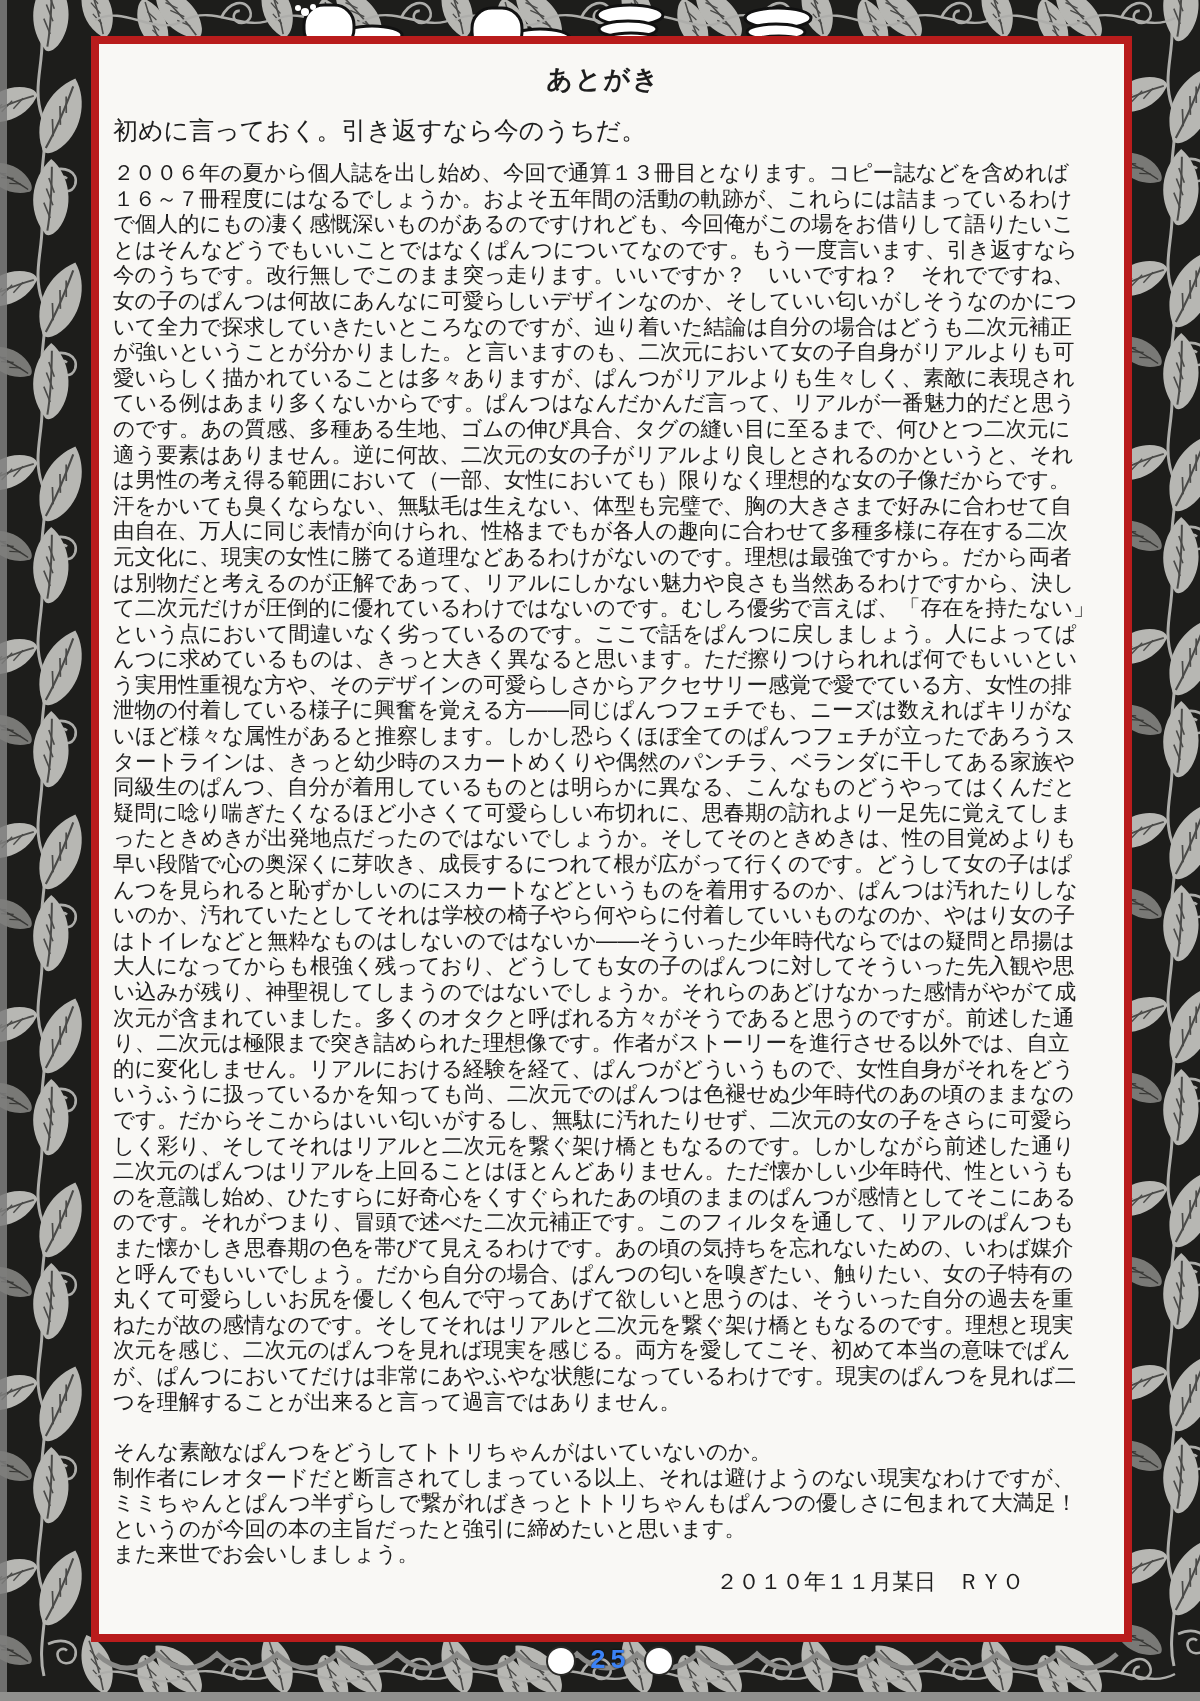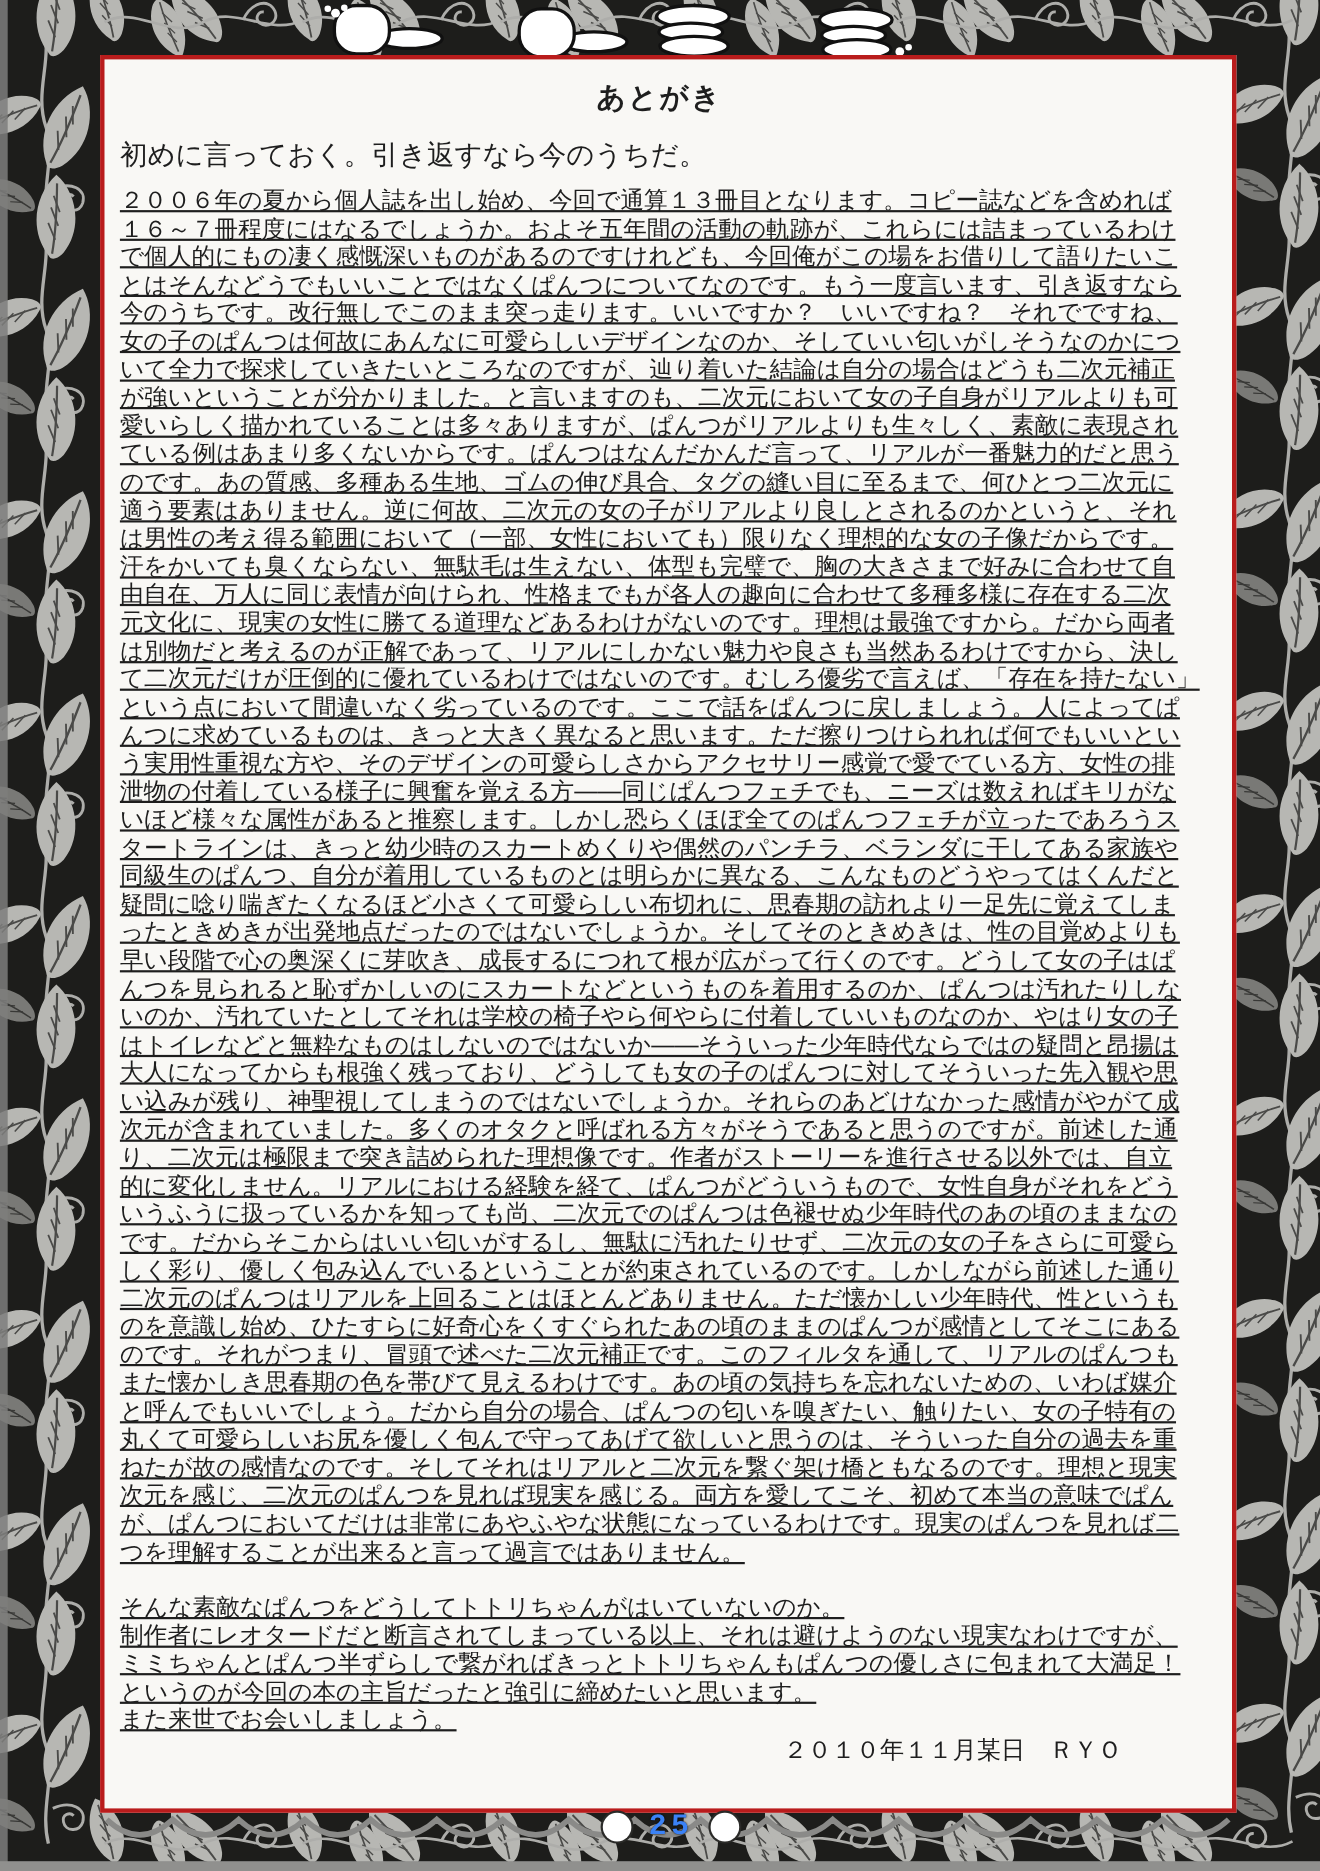--- a/index.html
+++ b/index.html
@@ -3,31 +3,31 @@
 <meta charset="utf-8">
 <style>
   html,body { margin:0; padding:0; }
   body {
     width:1200px; height:1701px; position:relative;
     background:#1d1d1b; overflow:hidden;
     font-family:"DejaVu Sans", sans-serif;
   }
   .deco { position:absolute; left:0; top:0; z-index:0; }
   .page {
-    position:absolute; left:91px; top:50px; width:1025px; height:1590px;
-    background:#f9f8f5; border:4px solid #b91c1c; z-index:2; overflow:hidden;
+    position:absolute; left:91px; top:36px; width:1025px; height:1590px;
+    background:#f9f8f5; border:8px solid #b91c1c; z-index:2; overflow:hidden;
     color:#1e1e1e; box-sizing:content-box;
   }
   .content { padding:0 30px 0 14px; }
   .title {
     text-align:center; font-size:26px; font-weight:bold;
     margin:20px 0 0 0; line-height:30px; letter-spacing:2px;
   }
   .intro { margin-top:24px; font-size:25px; line-height:26px; white-space:pre; }
-  .body-block { margin-top:16px;text-decoration:underline; }
+  .body-block { margin-top:16px; }
   .tline { font-size:21.5px; line-height:25.6px; white-space:pre; }
   .closing { margin-top:25px; }
   .signature {
     text-align:right; padding-right:70px; margin-top:2px;
     font-size:22px; line-height:25.6px; white-space:pre;
   }
   .pagenum {
     position:absolute; top:1648px; left:10px; width:1200px; z-index:3;
     display:flex; justify-content:center; align-items:center; gap:16px;
   }
@@ -171,21 +171,21 @@
         <div class="tline">んつを見られると恥ずかしいのにスカートなどというものを着用するのか、ぱんつは汚れたりしな</div>
         <div class="tline">いのか、汚れていたとしてそれは学校の椅子やら何やらに付着していいものなのか、やはり女の子</div>
         <div class="tline">はトイレなどと無粋なものはしないのではないか――そういった少年時代ならではの疑問と昂揚は</div>
         <div class="tline">大人になってからも根強く残っており、どうしても女の子のぱんつに対してそういった先入観や思</div>
         <div class="tline">い込みが残り、神聖視してしまうのではないでしょうか。それらのあどけなかった感情がやがて成</div>
         <div class="tline">次元が含まれていました。多くのオタクと呼ばれる方々がそうであると思うのですが。前述した通</div>
         <div class="tline">り、二次元は極限まで突き詰められた理想像です。作者がストーリーを進行させる以外では、自立</div>
         <div class="tline">的に変化しません。リアルにおける経験を経て、ぱんつがどういうもので、女性自身がそれをどう</div>
         <div class="tline">いうふうに扱っているかを知っても尚、二次元でのぱんつは色褪せぬ少年時代のあの頃のままなの</div>
         <div class="tline">です。だからそこからはいい匂いがするし、無駄に汚れたりせず、二次元の女の子をさらに可愛ら</div>
-        <div class="tline">しく彩り、優しく包み込んでいるということが約束されているのです。しかしながら前述した通り</div>
+        <div class="tline">しく彩り、そしてそれはリアルと二次元を繋ぐ架け橋ともなるのです。しかしながら前述した通り</div>
         <div class="tline">二次元のぱんつはリアルを上回ることはほとんどありません。ただ懐かしい少年時代、性というも</div>
         <div class="tline">のを意識し始め、ひたすらに好奇心をくすぐられたあの頃のままのぱんつが感情としてそこにある</div>
         <div class="tline">のです。それがつまり、冒頭で述べた二次元補正です。このフィルタを通して、リアルのぱんつも</div>
         <div class="tline">また懐かしき思春期の色を帯びて見えるわけです。あの頃の気持ちを忘れないための、いわば媒介</div>
         <div class="tline">と呼んでもいいでしょう。だから自分の場合、ぱんつの匂いを嗅ぎたい、触りたい、女の子特有の</div>
         <div class="tline">丸くて可愛らしいお尻を優しく包んで守ってあげて欲しいと思うのは、そういった自分の過去を重</div>
         <div class="tline">ねたが故の感情なのです。そしてそれはリアルと二次元を繋ぐ架け橋ともなるのです。理想と現実</div>
         <div class="tline">次元を感じ、二次元のぱんつを見れば現実を感じる。両方を愛してこそ、初めて本当の意味でぱん</div>
         <div class="tline">が、ぱんつにおいてだけは非常にあやふやな状態になっているわけです。現実のぱんつを見れば二</div>
         <div class="tline">つを理解することが出来ると言って過言ではありません。</div>

